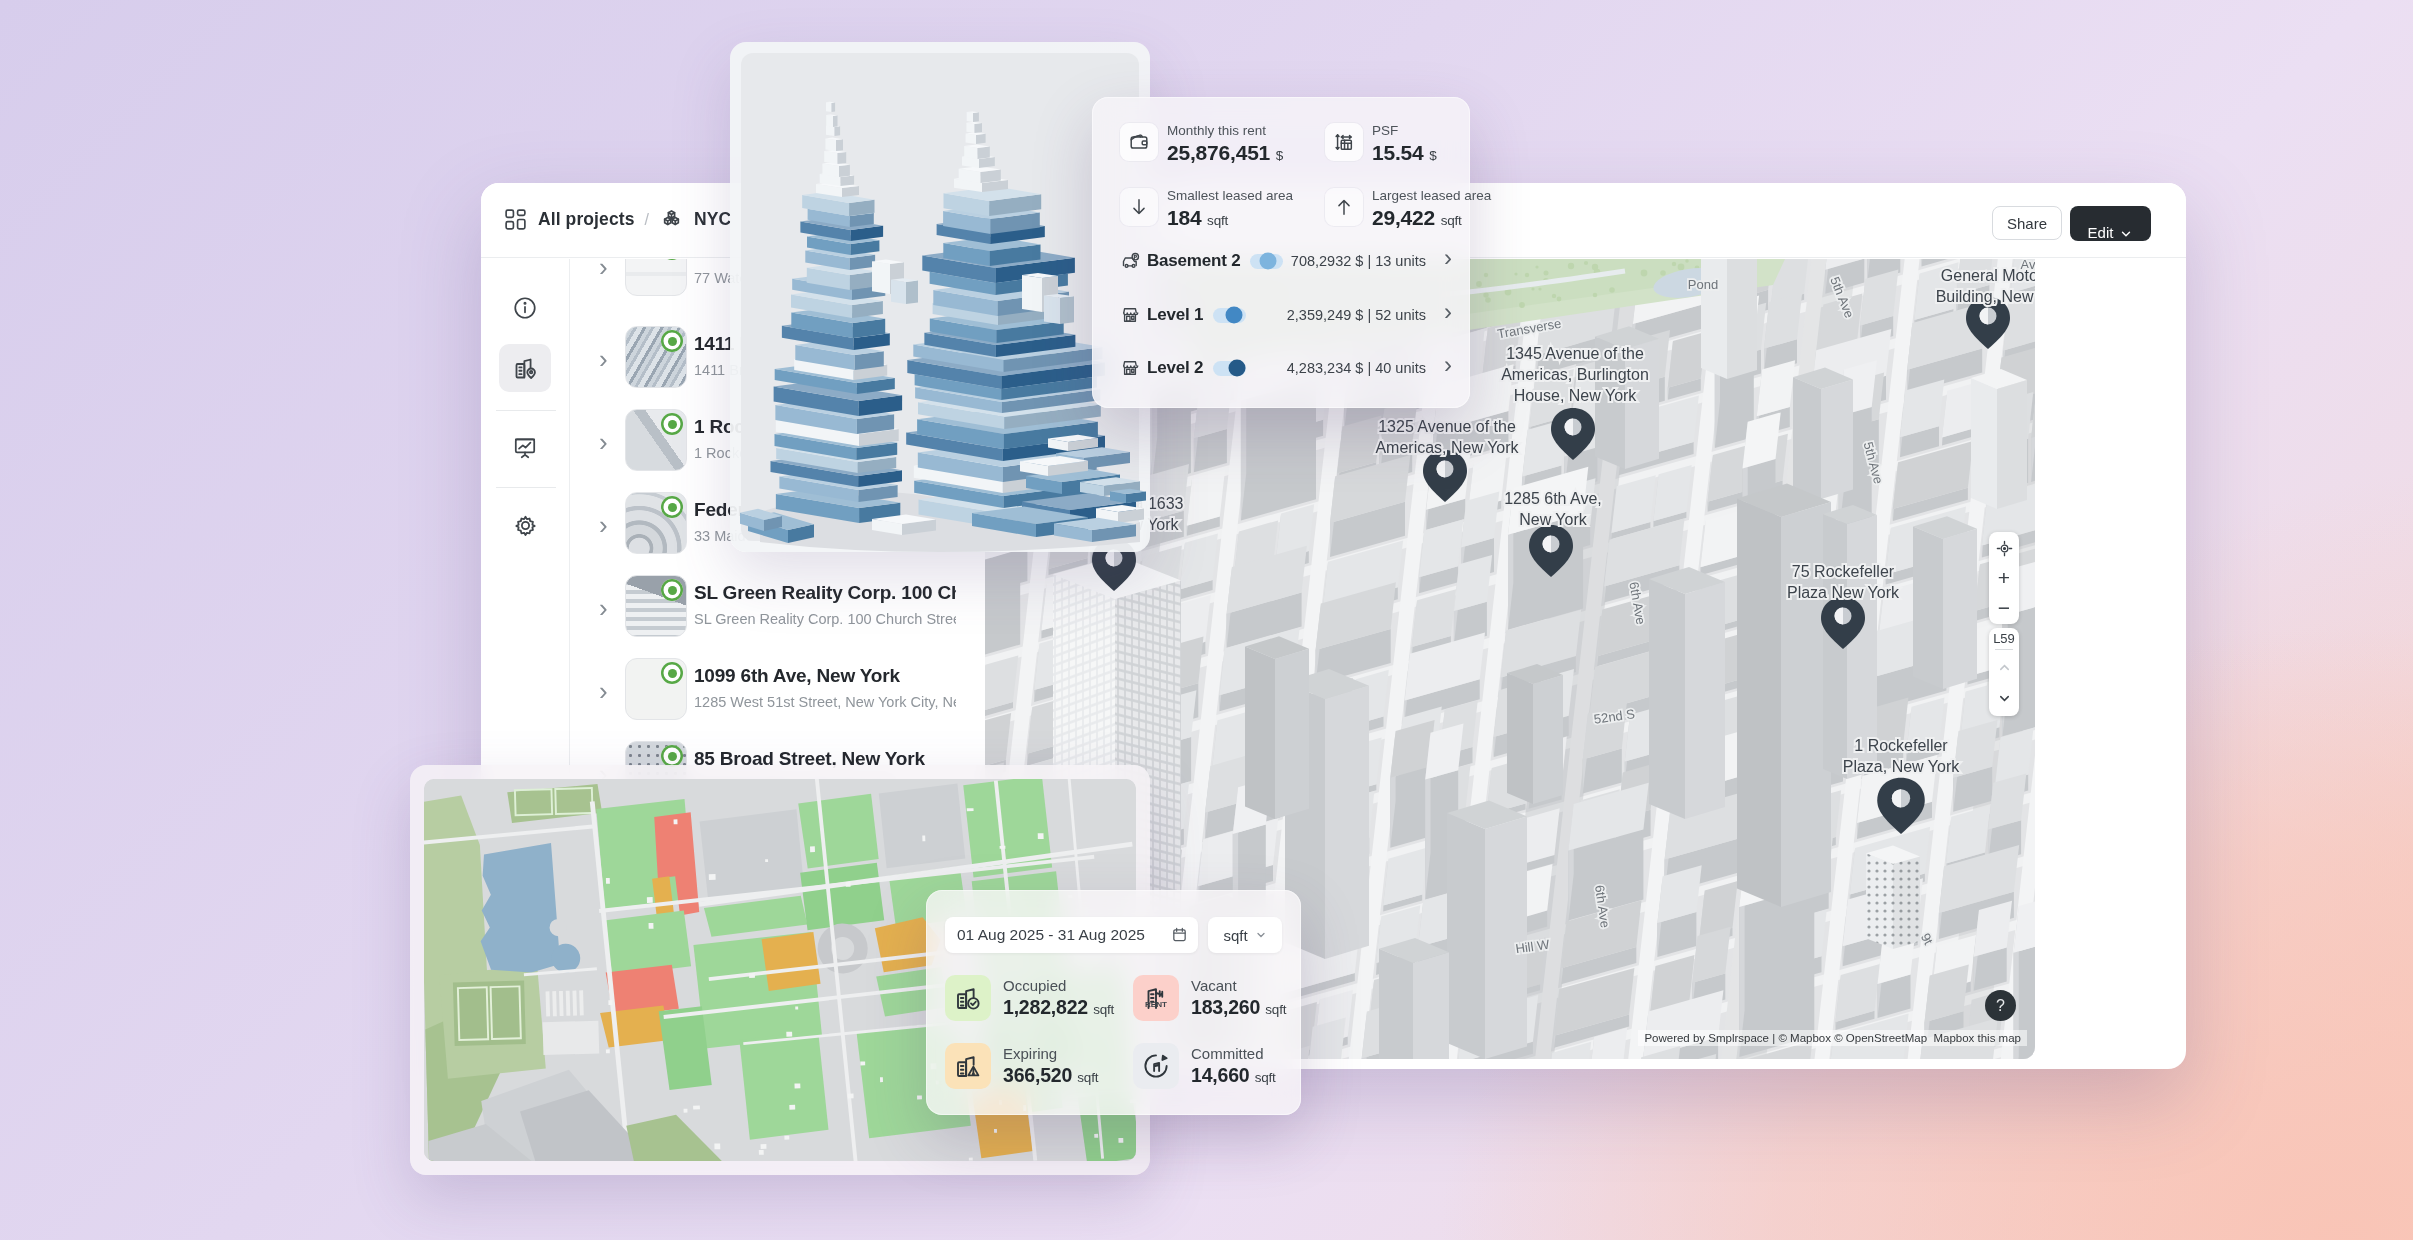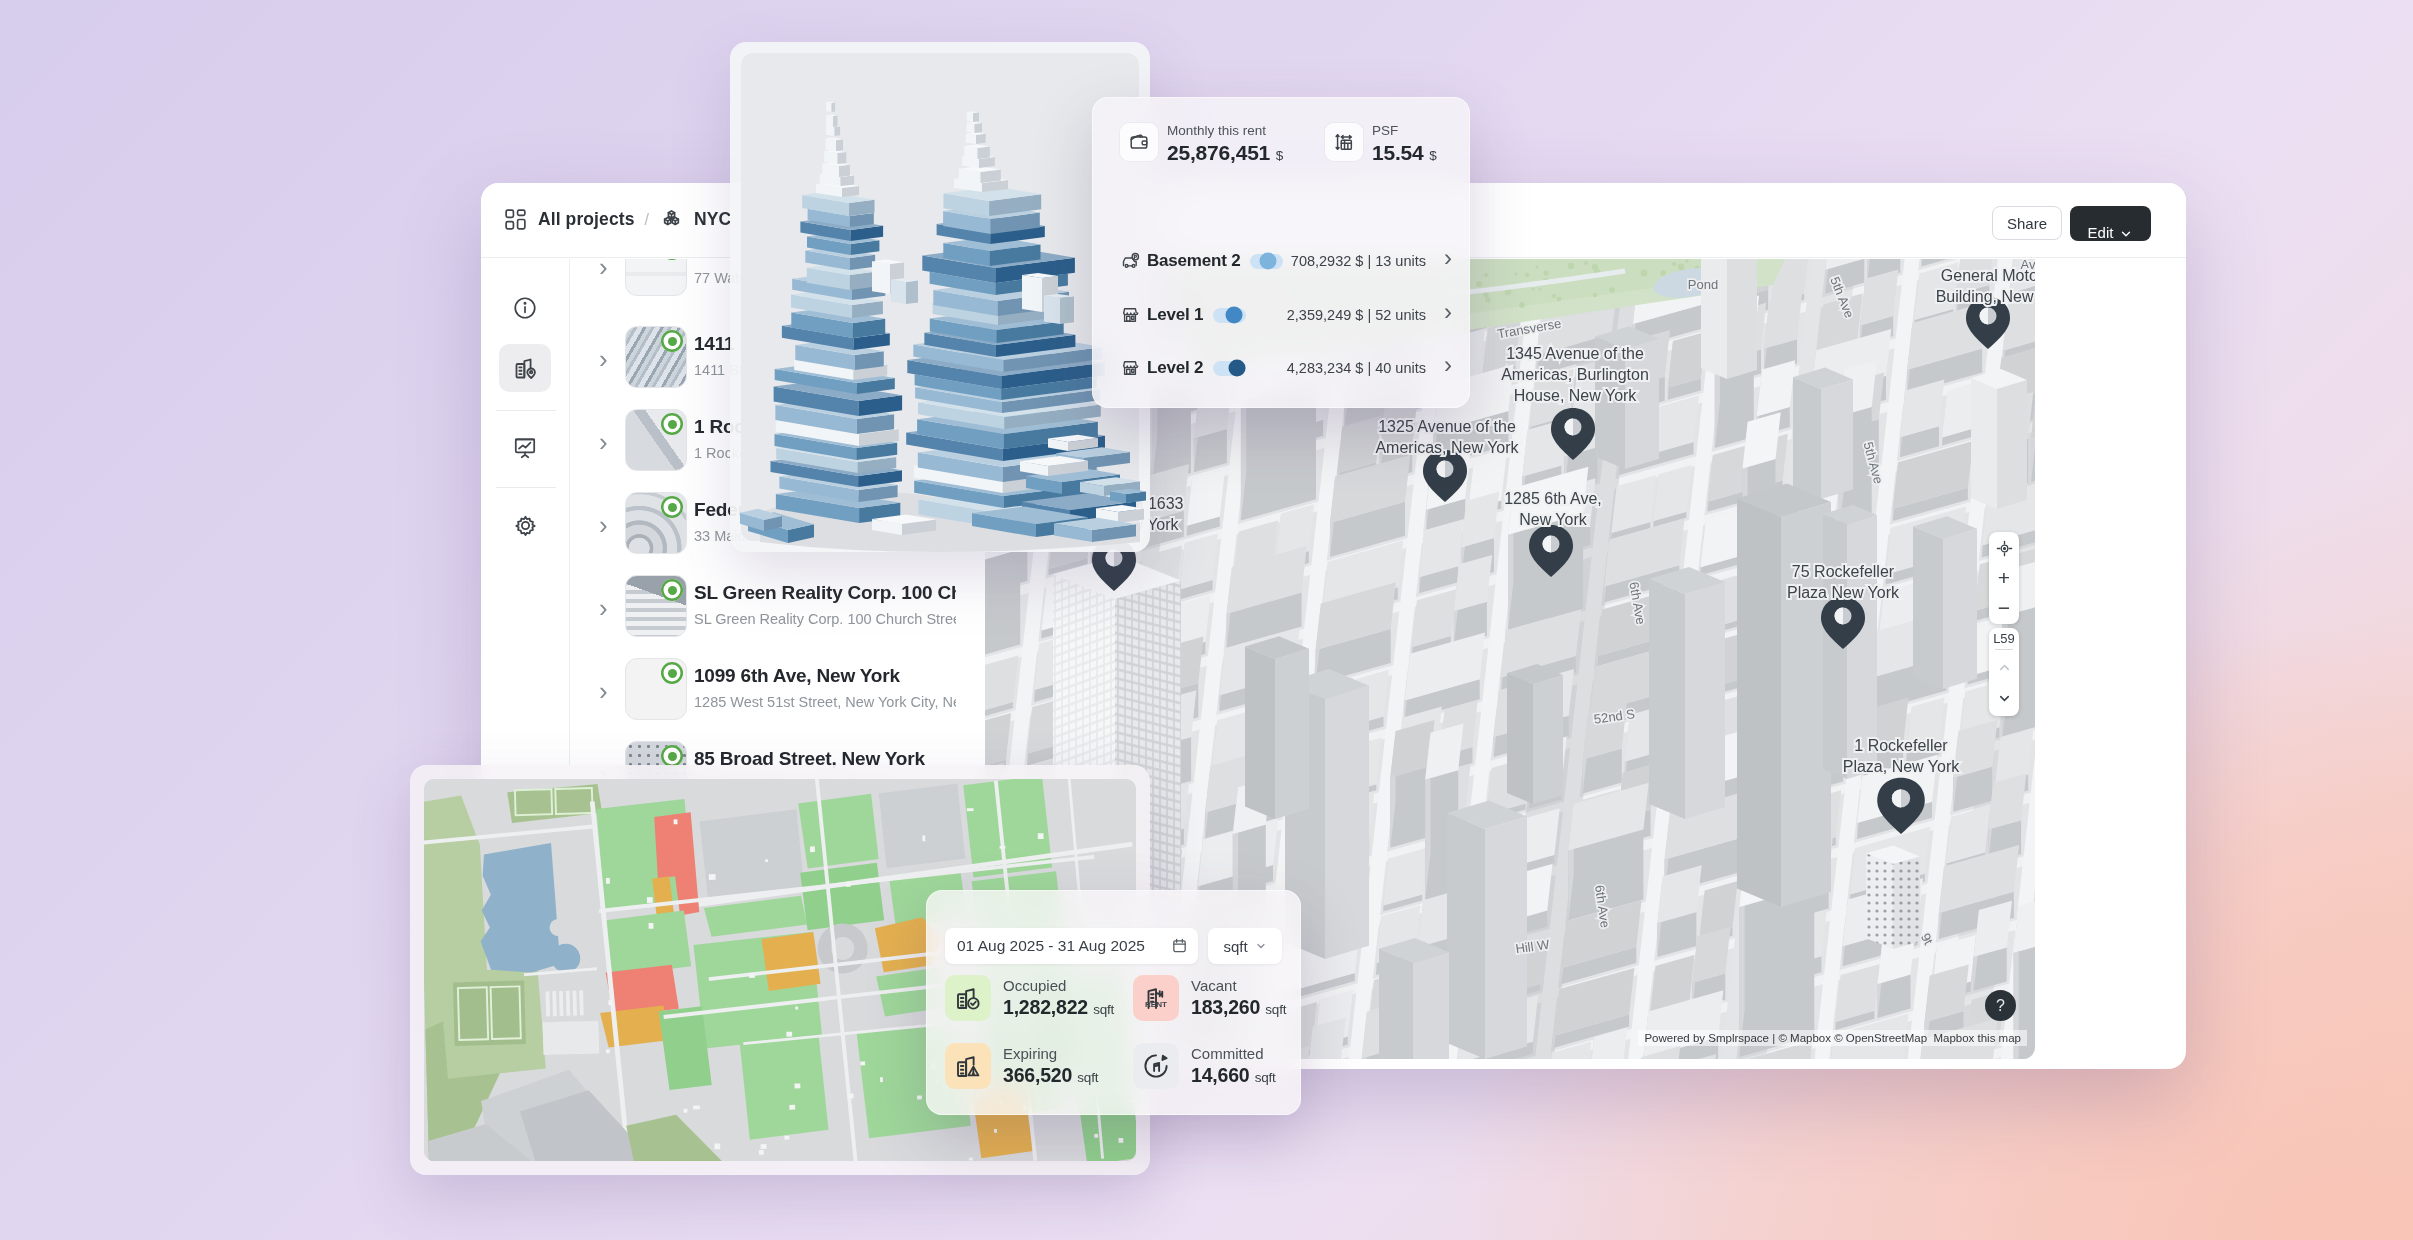--- a/index.html
+++ b/index.html
@@ -70,21 +70,21 @@
 .lvl .lic { width:27px; display:flex; }
 .lvl b { font-size:17px; color:#23282d; letter-spacing:-0.2px; white-space:nowrap;}
 .tgl { position:relative; width:33px; height:15px; background:#cde2f4; border-radius:8px; margin-left:10px; display:inline-block; flex:none;}
 .tgl .knob { position:absolute; top:50%; width:17px; height:17px; border-radius:50%; transform:translate(-50%,-50%); }
 .lvl .lr { position:absolute; right:24px; font-size:14.5px; color:#3d434a; white-space:nowrap;}
 .lvl .lchev { position:absolute; right:-2px; font-size:24px; color:#585f66; top:-4px;}
 .floor-panel { position:absolute; left:410px; top:765px; width:740px; height:410px; border-radius:16px;
   background:rgba(247,243,247,0.82); backdrop-filter:blur(10px); -webkit-backdrop-filter:blur(10px); box-shadow:0 24px 60px rgba(90,70,130,0.20); }
 .floor-panel svg { position:absolute; left:14px; top:14px; border-radius:10px; }
 .bottom-card { left:926px; top:890px; width:375px; height:225px; background:rgba(250,247,250,0.78); }
-.dateline { position:absolute; left:19px; top:38px; right:19px; height:36px; display:flex; gap:10px;}
+.dateline { position:absolute; left:19px; top:27px; right:19px; height:36px; display:flex; gap:10px;}
 .datef { flex:1; background:#fff; border-radius:8px; font-size:15.5px; color:#3a4047; display:flex; align-items:center;
   padding:0 12px; position:relative; box-shadow:0 1px 3px rgba(0,0,0,0.06);}
 .calic { position:absolute; right:10px; top:9px; }
 .sqftf { width:74px; background:#fff; border-radius:8px; font-size:15px; color:#3a4047; display:flex; align-items:center; justify-content:center; gap:7px; box-shadow:0 1px 3px rgba(0,0,0,0.06);}
 .bstat { position:absolute; display:flex; align-items:center; gap:12px; }
 .bic { width:46px; height:46px; border-radius:10px; display:flex; align-items:center; justify-content:center; }
 .bl { display:block; font-size:15px; color:#4a5057; }
 .bv { display:block; font-size:19.5px; font-weight:700; color:#23282d; margin-top:2px; letter-spacing:-0.2px;text-align:center;}
 .bv em { font-style:normal; font-weight:400; font-size:13.5px; color:#3a4046;}
 </style></head>
@@ -1708,20 +1708,40 @@
             <path d="M9 6.5 h11 M9 6.5 l2-1.6 M9 6.5 l2 1.6 M20 6.5 l-2-1.6 M20 6.5 l-2 1.6"></path>
             <rect x="9" y="10" width="11" height="10" rx="1.2"></rect>
             <path d="M9 13.4 h11 M12.6 10 v10 M16.2 13.4 v6.6"></path>
           </svg>
         </span>
     <span class="stxt" style="left:252px">
           <span class="lbl">PSF</span>
           <span class="val">15.54 <em>$</em></span>
         </span>
   </div>
+  <div class="strow" style="top:91px">
+    <span class="icbx icbx2">
+          <svg width="22" height="22" viewBox="0 0 24 24" fill="none" stroke="#3f454b" stroke-width="1.6" stroke-linecap="round" stroke-linejoin="round">
+            <path d="M12 4 v15 M12 19 l-5.5-5.5 M12 19 l5.5-5.5"></path>
+          </svg>
+        </span>
+    <span class="stxt">
+          <span class="lbl">Smallest leased area</span>
+          <span class="val">184 <em>sqft</em></span>
+        </span>
+    <span class="icbx icbx2" style="left:205px">
+          <svg width="22" height="22" viewBox="0 0 24 24" fill="none" stroke="#3f454b" stroke-width="1.6" stroke-linecap="round" stroke-linejoin="round">
+            <path d="M12 20 v-15 M12 5 l-5.5 5.5 M12 5 l5.5 5.5"></path>
+          </svg>
+        </span>
+    <span class="stxt" style="left:252px">
+          <span class="lbl">Largest leased area</span>
+          <span class="val">29,422 <em>sqft</em></span>
+        </span>
+  </div>
   <div class="lvl" style="top:151px">
     <span class="lic">
           <svg width="21" height="21" viewBox="0 0 24 24" fill="none" stroke="#3f454b" stroke-width="1.6" stroke-linecap="round" stroke-linejoin="round">
             <path d="M4 16.5 v-4.5 l2-4 h8 l2.5 4 h2 v4.5"></path>
             <circle cx="7.5" cy="17" r="1.6"></circle>
             <circle cx="15.5" cy="17" r="1.6"></circle>
             <path d="M9.2 17 h4.6"></path>
             <circle cx="17.5" cy="6.5" r="3.6"></circle>
             <path d="M16.4 8.6 V4.8 h1.3 a1.2 1.2 0 0 1 0 2.4 h-1.3" stroke-width="1.3"></path>
           </svg>

